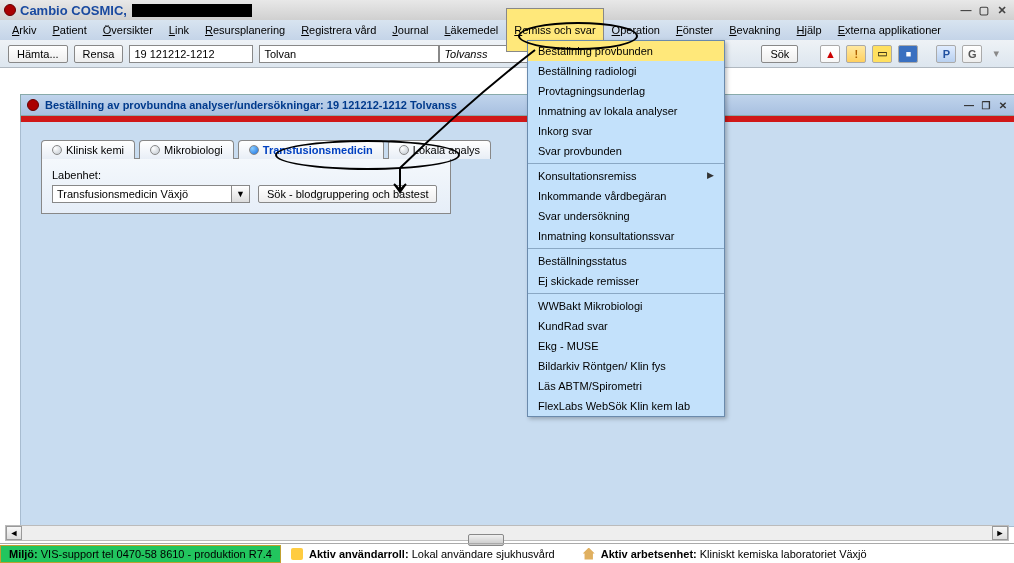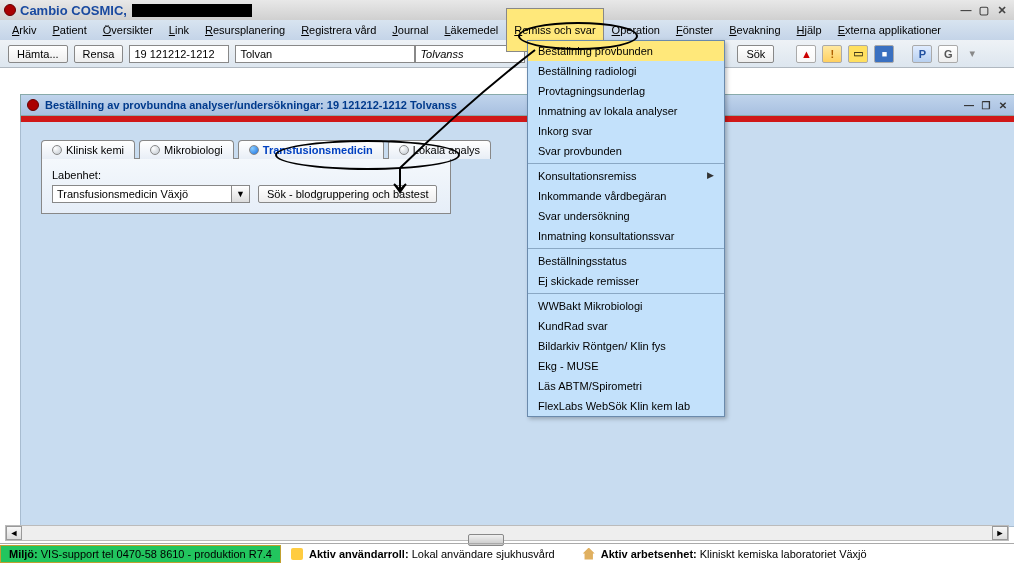--- a/index.html
+++ b/index.html
@@ -13,21 +13,21 @@
   .winctrl span { width: 16px; height: 14px; display: inline-flex; align-items: center; justify-content: center; color: #444; cursor: pointer; font-weight: bold; }
 
   .menubar { height: 20px; background: linear-gradient(#d8e4f0,#c4d4e8); display: flex; align-items: center; padding: 0 4px; gap: 0; position: relative; }
   .menubar .mitem { padding: 2px 8px; cursor: pointer; color: #000; }
   .menubar .mitem u { text-decoration: underline; }
   .menubar .mitem.open { background: #ffe87a; border: 1px solid #888; padding: 15px 7px; }
 
   .toolbar { height: 28px; background: linear-gradient(#eef2f6,#dde6ef); display: flex; align-items: center; padding: 0 8px; gap: 6px; border-bottom: 1px solid #b0b8c0; }
   .tbtn { background: linear-gradient(#fff,#eee); border: 1px solid #888; padding: 2px 8px; cursor: pointer; border-radius: 2px; }
   .tinput { border: 1px solid #888; padding: 2px 4px; background: #fff; }
-  .tinput.id { width: 100px; }
+  .tinput.id { width: 124px; }
   .tinput.fn { width: 180px; }
   .tinput.ln { width: 110px; font-style: italic; }
   .ticon { width: 20px; height: 18px; border: 1px solid #aaa; display: inline-flex; align-items: center; justify-content: center; border-radius: 2px; cursor: pointer; }
   .ticon.warn { background: linear-gradient(#fff,#f8f8f8); color: #c00; font-weight: bold; }
   .ticon.excl { background: linear-gradient(#ffe8a0,#ffd060); color: #b06000; font-weight: bold; }
   .ticon.yellow { background: #ffe060; }
   .ticon.blue { background: #3a70c0; color: #fff; font-size: 9px; }
   .ticon.p { background: linear-gradient(#e0ecff,#b8d0f0); color: #2050a0; font-weight: bold; }
   .ticon.g { background: linear-gradient(#fff,#eee); color: #555; font-weight: bold; }
 
@@ -179,22 +179,22 @@
     <div class="ditem sub">Konsultationsremiss</div>
     <div class="ditem">Inkommande vårdbegäran</div>
     <div class="ditem">Svar undersökning</div>
     <div class="ditem">Inmatning konsultationssvar</div>
     <div class="dsep"></div>
     <div class="ditem">Beställningsstatus</div>
     <div class="ditem">Ej skickade remisser</div>
     <div class="dsep"></div>
     <div class="ditem">WWBakt Mikrobiologi</div>
     <div class="ditem">KundRad svar</div>
+    <div class="ditem">Ekg - MUSE</div>
     <div class="ditem">Bildarkiv Röntgen/ Klin fys</div>
-    <div class="ditem">Ekg - MUSE</div>
     <div class="ditem">Läs ABTM/Spirometri</div>
     <div class="ditem">FlexLabs WebSök Klin kem lab</div>
   </div>
 
 <div class="annot ellipse" style="left:518px; top:22px; width:120px; height:28px;"></div>
 <div class="annot ellipse" style="left:275px; top:140px; width:185px; height:30px;"></div>
 <svg class="annot" style="left:0;top:0;width:1014px;height:563px">
   <path class="arrow-line" d="M535,50 Q470,100 400,168"></path>
   <path class="arrow-line" d="M400,190 L400,168 M394,184 L400,190 L406,184"></path>
   <path class="arrow-line" d="M400,168 L400,190"></path>

